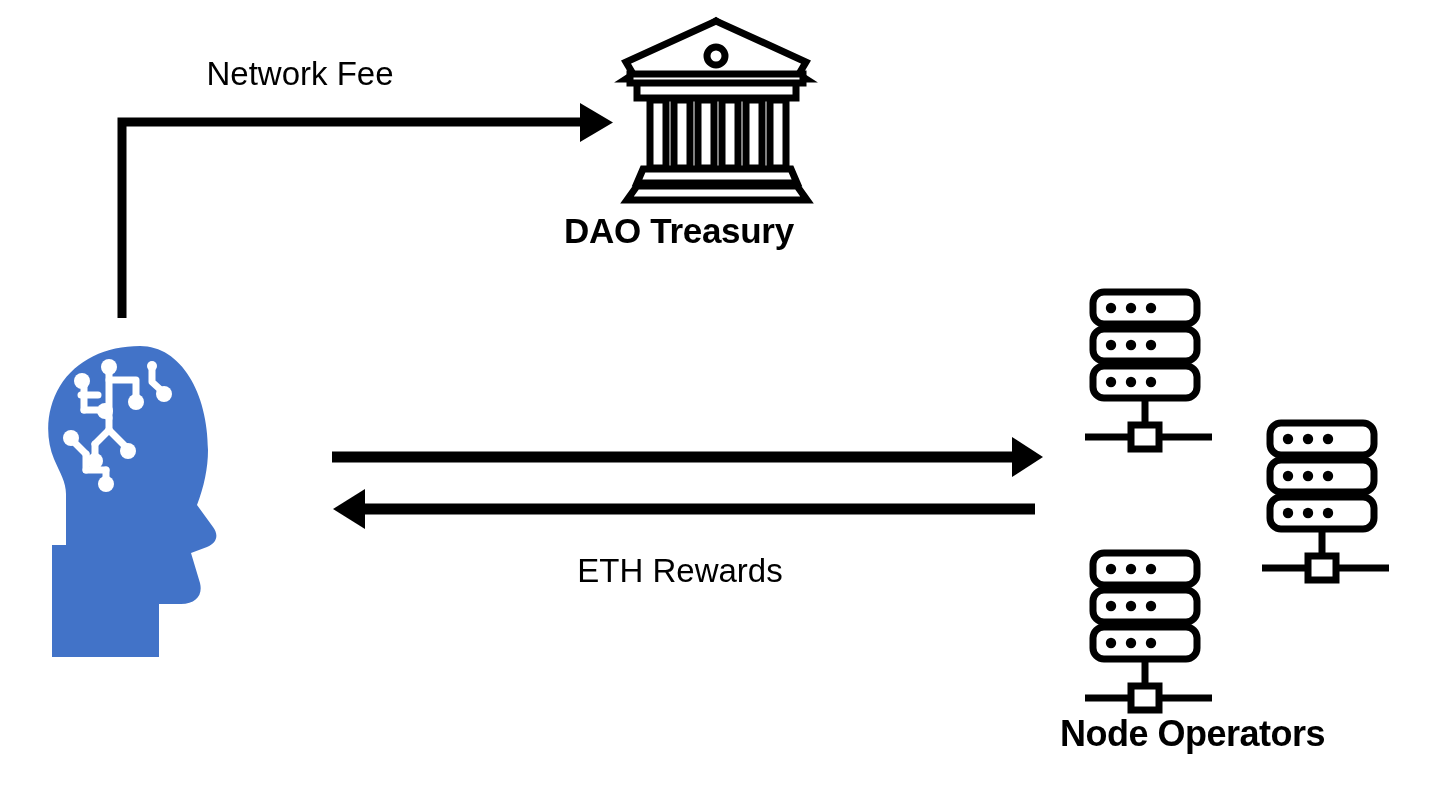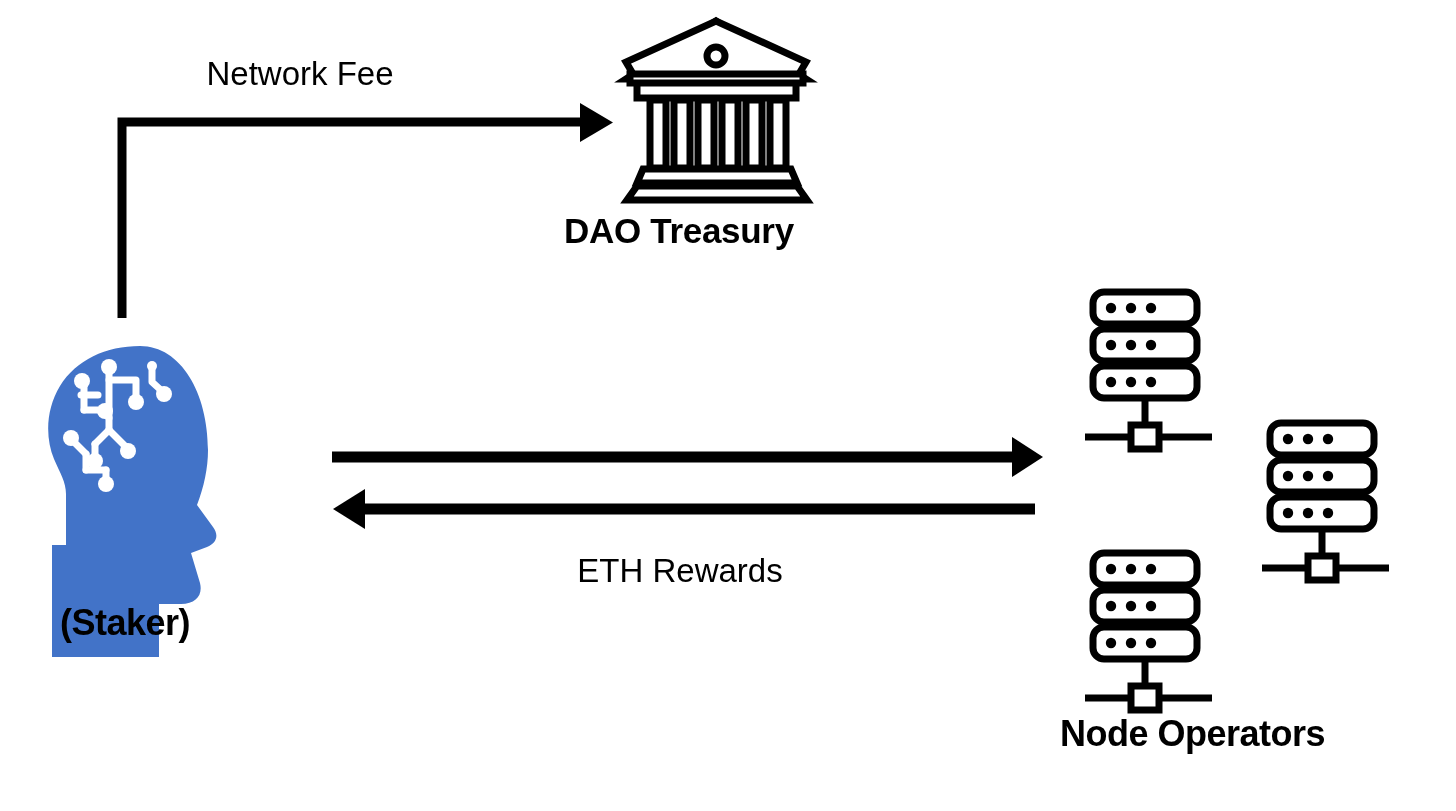--- a/index.html
+++ b/index.html
@@ -162,21 +162,21 @@
         <circle cx="95" cy="461" r="8"></circle>
         <circle cx="128" cy="451" r="8"></circle>
         <circle cx="71" cy="438" r="8"></circle>
         <circle cx="106" cy="484" r="8"></circle>
         <circle cx="164" cy="394" r="8"></circle>
         <circle cx="152" cy="366" r="5"></circle>
       </g>
     </g>
   </svg>
 
-  <div class="label bold center" id="label-validators"><br><span>(Staker)</span></div>
+  <div class="label bold center" id="label-validators"><br></div>
 
   <svg class="layer" id="treasury-icon-layer" viewBox="0 0 1456 811">
     <g fill="none" stroke="#000000" stroke-width="7" stroke-linejoin="miter">
 
       <polygon points="716,21 806,79 626,79"></polygon>
 
       <polygon points="636,79 796,79 806,62 716,21 626,62" fill="#ffffff" stroke="#000000" stroke-width="7"></polygon>
 
       <circle cx="716" cy="56" r="9" fill="#ffffff" stroke="#000000" stroke-width="7"></circle>
 

